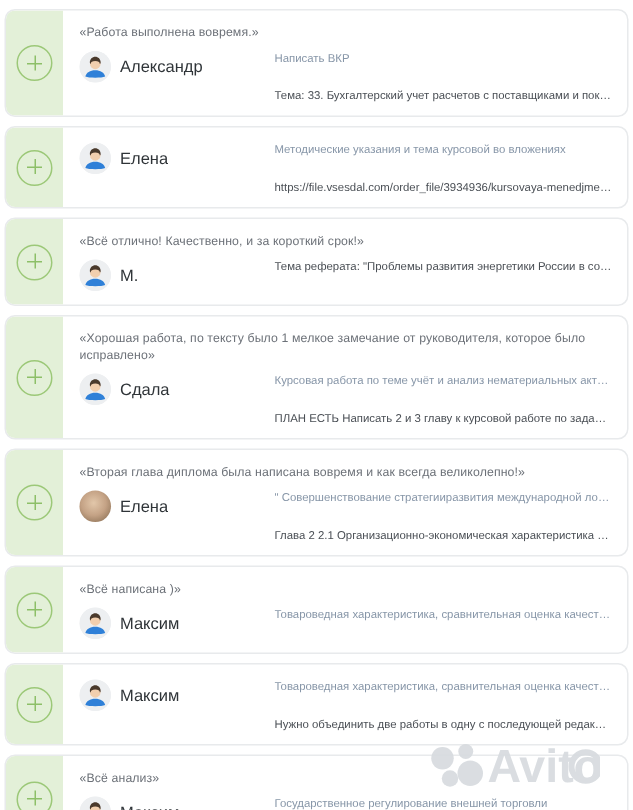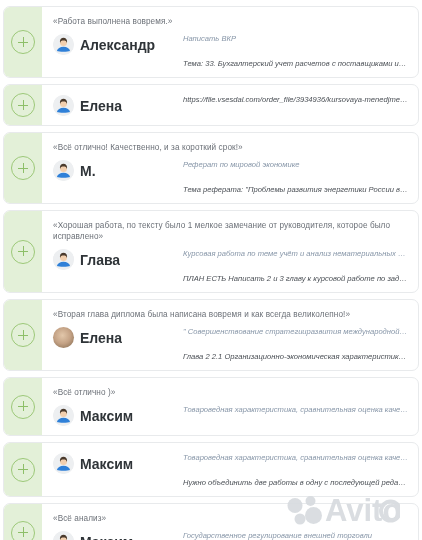--- a/index.html
+++ b/index.html
@@ -67,29 +67,28 @@
     position:relative;overflow:hidden;flex:0 0 21px;
   }
   .avatar svg{display:block;width:21px;height:21px;}
   .avatar.photo{
     background:radial-gradient(circle at 42% 38%, #d8bfa3 0%, #c6a headline 0%, #bfa184 45%, #8d7055 100%);
   }
   .avatar.photo{
     background:radial-gradient(circle at 45% 40%, #e2c7aa 0%, #c4a285 48%, #7d6449 100%);
   }
   .author-name{
-    font-size:14px;font-weight:bold;color:#2f3438;
+    font-size:11px;font-weight:normal;color:#2f3438;
     white-space:nowrap;overflow:hidden;text-overflow:ellipsis;
   }
 
   .order-col{
     flex:1 1 auto;min-width:0;
     display:flex;flex-direction:column;gap:16px;
     padding-top:1px;
-    font-style:italic;
   }
   .order-link{
     font-size:7.6px;line-height:9px;color:#8796a8;
     white-space:nowrap;overflow:hidden;text-overflow:ellipsis;
     cursor:pointer;
   }
   .order-desc{
     font-size:7.6px;line-height:9px;color:#4a4f55;
     white-space:nowrap;overflow:hidden;text-overflow:ellipsis;
   }
@@ -146,20 +145,21 @@
             <svg viewBox="0 0 21 21" xmlns="http://www.w3.org/2000/svg">
               <circle cx="10.5" cy="10.5" r="10.5" fill="#edeff1"></circle>
               <path d="M10.5 17.8c-2.9 0-5.4-0.3-6.6-0.8 0.5-2.6 3.2-4.2 6.6-4.2s6.1 1.6 6.6 4.2c-1.2 0.5-3.7 0.8-6.6 0.8z" fill="#2f80d8"></path>
               <circle cx="10.5" cy="8.6" r="3.5" fill="#f2cfae"></circle>
               <path d="M6.9 7.7c0-2.4 1.6-3.9 3.6-3.9s3.6 1.5 3.6 3.9c0 0.5-0.2 0.9-0.5 0.9-0.2-1.5-1.1-2-3.1-2s-2.9 0.5-3.1 2c-0.3 0-0.5-0.4-0.5-0.9z" fill="#4a3a2c"></path>
             </svg>
           </div>
           <div class="author-name">Елена</div>
         </div>
         <div class="order-col">
+          <div class="order-link">Методические указания и тема курсовой во вложениях</div>
           <div class="order-desc">https://file.vsesdal.com/order_file/3934936/kursovaya-menedjment_1...</div>
         </div>
       </div>
     </div>
   </div>
 
   <div class="review-card">
     <div class="add-col">
       <div class="plus-btn"></div>
     </div>
@@ -171,21 +171,20 @@
             <svg viewBox="0 0 21 21" xmlns="http://www.w3.org/2000/svg">
               <circle cx="10.5" cy="10.5" r="10.5" fill="#edeff1"></circle>
               <path d="M10.5 17.8c-2.9 0-5.4-0.3-6.6-0.8 0.5-2.6 3.2-4.2 6.6-4.2s6.1 1.6 6.6 4.2c-1.2 0.5-3.7 0.8-6.6 0.8z" fill="#2f80d8"></path>
               <circle cx="10.5" cy="8.6" r="3.5" fill="#f2cfae"></circle>
               <path d="M6.9 7.7c0-2.4 1.6-3.9 3.6-3.9s3.6 1.5 3.6 3.9c0 0.5-0.2 0.9-0.5 0.9-0.2-1.5-1.1-2-3.1-2s-2.9 0.5-3.1 2c-0.3 0-0.5-0.4-0.5-0.9z" fill="#4a3a2c"></path>
             </svg>
           </div>
           <div class="author-name">М.</div>
         </div>
         <div class="order-col">
-          <div class="order-link">Реферат по мировой экономике</div>
           <div class="order-desc">Тема реферата: "Проблемы развития энергетики России в соответ...</div>
         </div>
       </div>
     </div>
   </div>
 
   <div class="review-card">
     <div class="add-col">
       <div class="plus-btn"></div>
     </div>
@@ -194,21 +193,21 @@
       <div class="row">
         <div class="author-col">
           <div class="avatar">
             <svg viewBox="0 0 21 21" xmlns="http://www.w3.org/2000/svg">
               <circle cx="10.5" cy="10.5" r="10.5" fill="#edeff1"></circle>
               <path d="M10.5 17.8c-2.9 0-5.4-0.3-6.6-0.8 0.5-2.6 3.2-4.2 6.6-4.2s6.1 1.6 6.6 4.2c-1.2 0.5-3.7 0.8-6.6 0.8z" fill="#2f80d8"></path>
               <circle cx="10.5" cy="8.6" r="3.5" fill="#f2cfae"></circle>
               <path d="M6.9 7.7c0-2.4 1.6-3.9 3.6-3.9s3.6 1.5 3.6 3.9c0 0.5-0.2 0.9-0.5 0.9-0.2-1.5-1.1-2-3.1-2s-2.9 0.5-3.1 2c-0.3 0-0.5-0.4-0.5-0.9z" fill="#4a3a2c"></path>
             </svg>
           </div>
-          <div class="author-name">Глава</div>
+          <div class="author-name">Сдала</div>
         </div>
         <div class="order-col">
           <div class="order-link">Курсовая работа по теме учёт и анализ нематериальных активов ...</div>
           <div class="order-desc">ПЛАН ЕСТЬ Написать 2 и 3 главу к курсовой работе по заданной т...</div>
         </div>
       </div>
     </div>
   </div>
 
   <div class="review-card">
@@ -228,21 +227,21 @@
         </div>
       </div>
     </div>
   </div>
 
   <div class="review-card">
     <div class="add-col">
       <div class="plus-btn"></div>
     </div>
     <div class="card-body">
-      <div class="quote">«Всё отлично )»</div>
+      <div class="quote">«Всё написана )»</div>
       <div class="row">
         <div class="author-col">
           <div class="avatar">
             <svg viewBox="0 0 21 21" xmlns="http://www.w3.org/2000/svg">
               <circle cx="10.5" cy="10.5" r="10.5" fill="#edeff1"></circle>
               <path d="M10.5 17.8c-2.9 0-5.4-0.3-6.6-0.8 0.5-2.6 3.2-4.2 6.6-4.2s6.1 1.6 6.6 4.2c-1.2 0.5-3.7 0.8-6.6 0.8z" fill="#2f80d8"></path>
               <circle cx="10.5" cy="8.6" r="3.5" fill="#f2cfae"></circle>
               <path d="M6.9 7.7c0-2.4 1.6-3.9 3.6-3.9s3.6 1.5 3.6 3.9c0 0.5-0.2 0.9-0.5 0.9-0.2-1.5-1.1-2-3.1-2s-2.9 0.5-3.1 2c-0.3 0-0.5-0.4-0.5-0.9z" fill="#4a3a2c"></path>
             </svg>
           </div>

